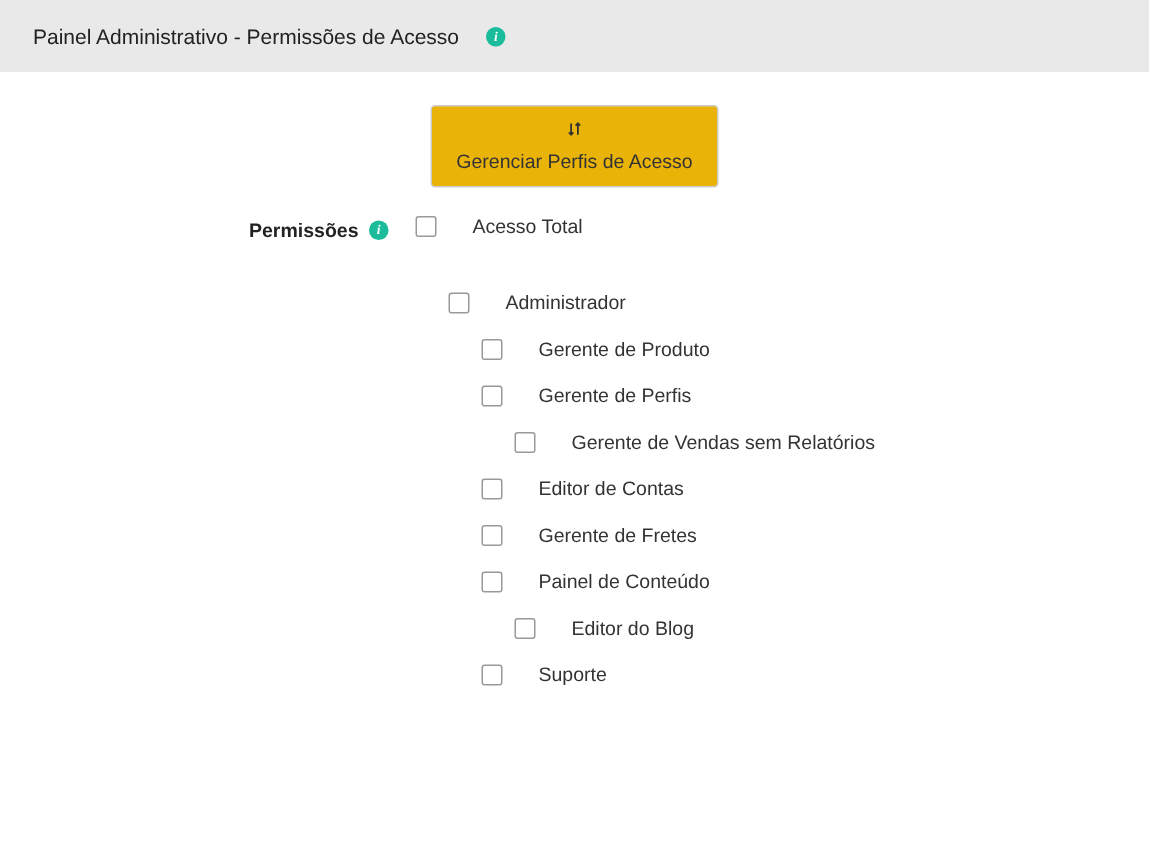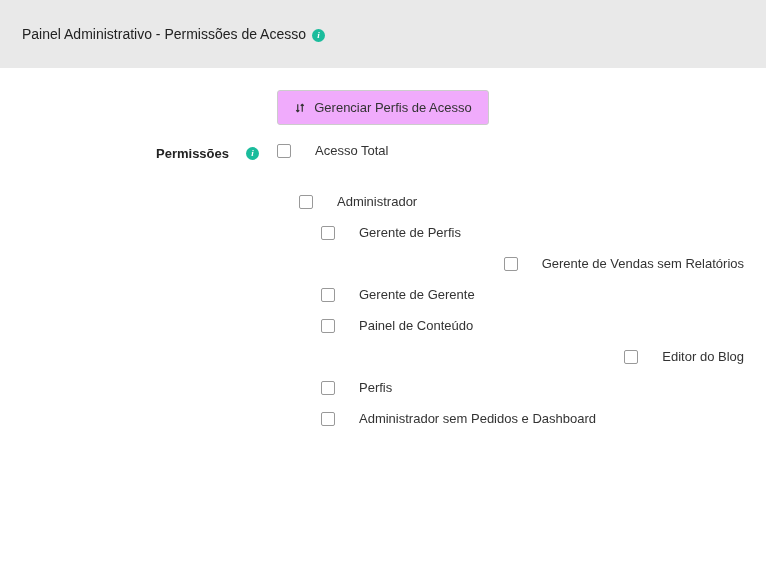--- a/index.html
+++ b/index.html
@@ -4,26 +4,26 @@
   <style>
     * { box-sizing: border-box; margin: 0; padding: 0; }
     body {
       font-family: -apple-system, BlinkMacSystemFont, "Segoe UI", Arial, sans-serif;
       background: #fff;
       width: 766px;
       color: #333;
     }
     .header {
       background: #e9e9e9;
-      padding: 26px 22px;
+      padding: 16px 22px;
       font-size: 14px;
       color: #222;
       display: flex;
-      align-items: flex-end;
-      gap: 6px;
+      align-items: center;
+      gap: 18px;
     }
     .info-badge {
       display: inline-flex;
       align-items: center;
       justify-content: center;
       width: 13px;
       height: 13px;
       border-radius: 50%;
       background: #1abc9c;
       color: #fff;
@@ -32,30 +32,31 @@
       font-family: Georgia, serif;
       font-weight: bold;
       line-height: 1;
     }
     .toolbar {
       display: flex;
       justify-content: center;
       padding: 22px 0 18px;
     }
     .btn {
-      background: #f0abfc;
+      background: #eab308;
       border: 1px solid #ccc;
       border-radius: 3px;
       padding: 9px 16px;
       font-size: 13px;
       color: #333;
       cursor: pointer;
       display: inline-flex;
       align-items: center;
       gap: 8px;
+      flex-direction: column;
     }
     .sort-icon {
       display: inline-block;
       width: 12px;
       height: 12px;
     }
     .content-row {
       display: flex;
       align-items: flex-start;
       padding: 0 22px;
@@ -64,37 +65,37 @@
       width: 255px;
       text-align: right;
       font-size: 13px;
       font-weight: 700;
       color: #222;
       padding-right: 18px;
       padding-top: 3px;
       display: flex;
       justify-content: flex-end;
       align-items: center;
-      gap: 17px;
+      gap: 7px;
     }
     .perm-tree {
       flex: 1;
       font-size: 13px;
       color: #333;
     }
     .perm-item {
       display: flex;
       align-items: center;
       gap: 24px;
       margin-bottom: 16px;
     }
     .indent-0 { padding-left: 0px; }
     .indent-1 { padding-left: 22px; margin-top: 36px; }
     .indent-2 { padding-left: 44px; }
-    .indent-3 { padding-left: 66px; justify-content: flex-end; }
+    .indent-3 { padding-left: 66px; }
     .chk {
       appearance: none;
       width: 14px;
       height: 14px;
       border: 1.5px solid #999;
       border-radius: 2px;
       background: #fff;
       cursor: pointer;
       flex-shrink: 0;
     }
@@ -129,40 +130,44 @@
       <div class="perm-item indent-0">
         <input type="checkbox" class="chk" style="">
         <span>Acesso Total</span>
       </div>
       <div class="perm-item indent-1">
         <input type="checkbox" class="chk" style="">
         <span>Administrador</span>
       </div>
       <div class="perm-item indent-2">
         <input type="checkbox" class="chk" style="">
+        <span>Gerente de Produto</span>
+      </div>
+      <div class="perm-item indent-2">
+        <input type="checkbox" class="chk" style="">
         <span>Gerente de Perfis</span>
       </div>
       <div class="perm-item indent-3">
         <input type="checkbox" class="chk" style="">
         <span>Gerente de Vendas sem Relatórios</span>
       </div>
       <div class="perm-item indent-2">
         <input type="checkbox" class="chk" style="">
-        <span>Gerente de Gerente</span>
+        <span>Editor de Contas</span>
+      </div>
+      <div class="perm-item indent-2">
+        <input type="checkbox" class="chk" style="">
+        <span>Gerente de Fretes</span>
       </div>
       <div class="perm-item indent-2">
         <input type="checkbox" class="chk" style="">
         <span>Painel de Conteúdo</span>
       </div>
       <div class="perm-item indent-3">
         <input type="checkbox" class="chk" style="">
         <span>Editor do Blog</span>
       </div>
       <div class="perm-item indent-2">
         <input type="checkbox" class="chk" style="">
-        <span>Perfis</span>
-      </div>
-      <div class="perm-item indent-2">
-        <input type="checkbox" class="chk" style="">
-        <span>Administrador sem Pedidos e Dashboard</span>
+        <span>Suporte</span>
       </div>
     </div>
 </div>
 
 </body></html>

